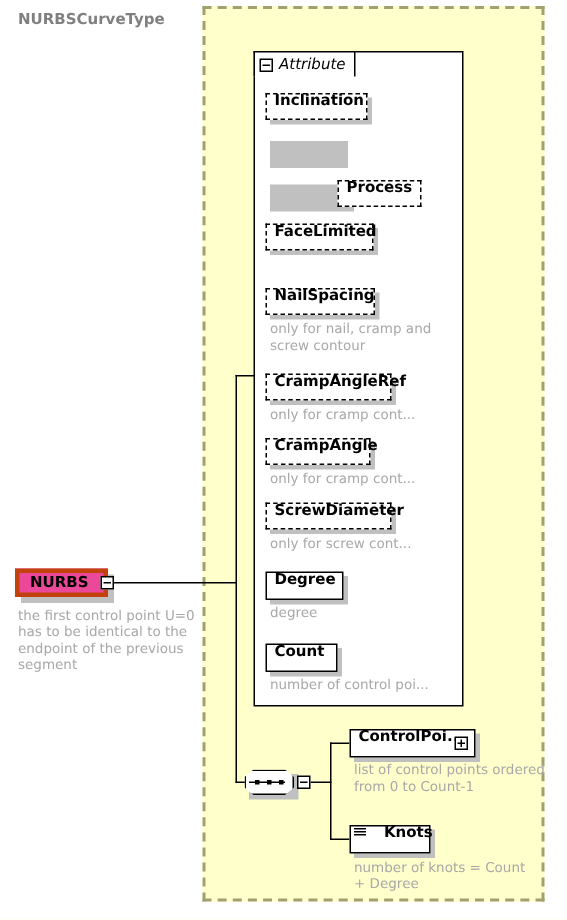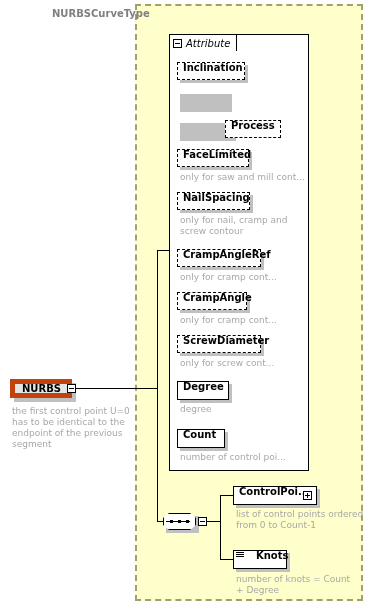--- a/index.html
+++ b/index.html
@@ -35,21 +35,20 @@
   }
   .type-title {
     position: absolute;
     left: 12px;
     top: 8px;
     font-size: 10px;
     font-weight: bold;
     color: #808080;
     letter-spacing: 0px;
     white-space: nowrap;
-    margin-left: 40px;
   }
 
   
   .attr-panel {
     position: absolute;
     left: 169px;
     top: 34px;
     width: 140px;
     height: 437px;
     background: #ffffff;
@@ -166,22 +165,22 @@
   .line.h { height: 1px; }
   .line.v { width: 1px; }
 
   
   .root-node {
     position: absolute;
     left: 10px;
     top: 379px;
     width: 62px;
     height: 19px;
-    background: #e5e5e5;
-    border: 5px solid #c2410c;
+    background: #ec4899;
+    border: 3px solid #c2410c;
     box-sizing: border-box;
     display: flex;
     align-items: center;
     z-index: 3;
   }
   .root-node .node-label {
     font-size: 10px;
     font-weight: bold;
     padding-left: 7px;
   }
@@ -311,21 +310,20 @@
 
   <div class="shadow-box" style="left:180px; top:123px; width:56px; height:18px;"></div>
   <div class="node optional" style="left:177px; top:120px; width:56px;margin-left:48px;">
     <span class="node-label">Process</span>
   </div>
 
   <div class="shadow-box" style="left:180px; top:152px; width:72px; height:18px;"></div>
   <div class="node optional" style="left:177px; top:149px; width:72px;">
     <span class="node-label">FaceLimited</span>
   </div>
-  <div class="annot" style="left:180px; top:172px; width:125px;">only for saw and mill cont...</div>
 
   <div class="shadow-box" style="left:180px; top:195px; width:73px; height:18px;"></div>
   <div class="node optional" style="left:177px; top:192px; width:73px;">
     <span class="node-label">NailSpacing</span>
   </div>
   <div class="annot" style="left:180px; top:215px; width:120px;">only for nail, cramp and
 screw contour</div>
 
   <div class="shadow-box" style="left:180px; top:252px; width:84px; height:18px;"></div>
   <div class="node optional" style="left:177px; top:249px; width:84px;">

